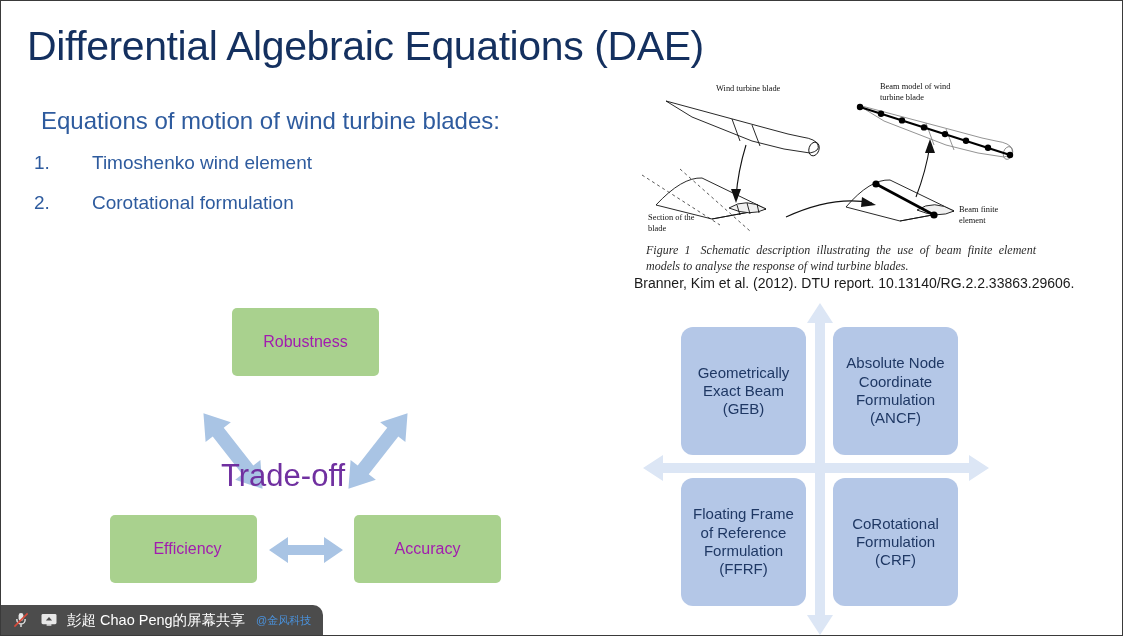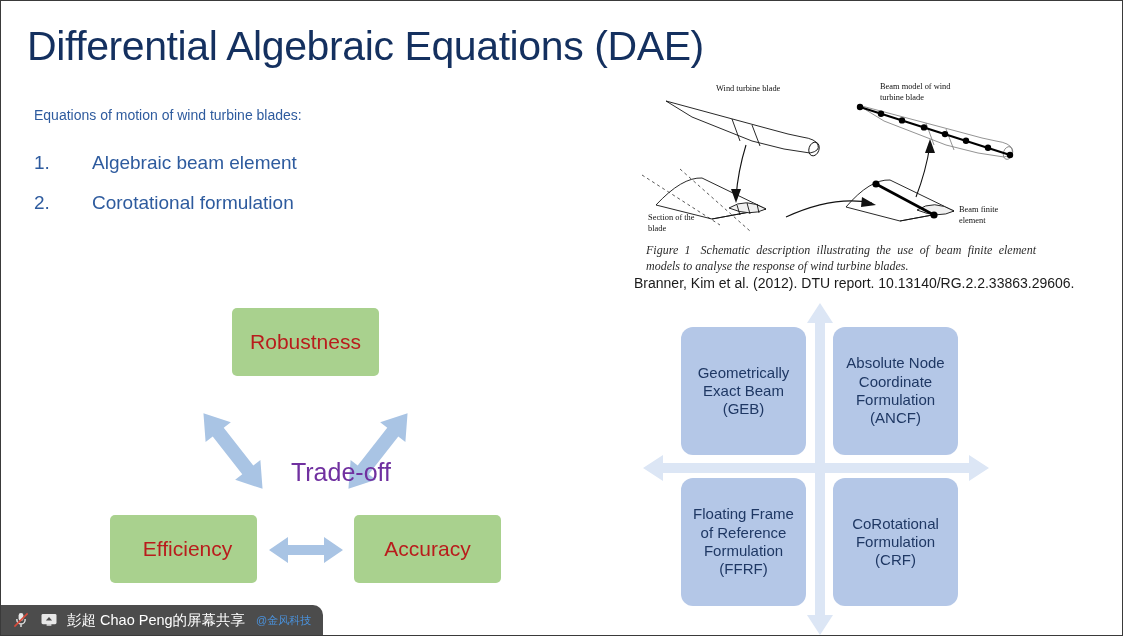--- a/index.html
+++ b/index.html
@@ -30,23 +30,23 @@
     font-size: 41px;
     font-weight: 400;
     letter-spacing: -0.4px;
     color: #14305f;
     white-space: nowrap;
   }
 
   
   #lead-line {
     position: absolute;
-    left: 33px;
+    left: 40px;
     top: 106px;
-    font-size: 14px;
+    font-size: 24px;
     color: #2e5b9e;
     white-space: nowrap;
   }
 
   .num-item {
     position: absolute;
     font-size: 19px;
     color: #2e5b9e;
     white-space: nowrap;
   }
@@ -74,34 +74,34 @@
     height: 290px;
   }
 
   .green-box {
     position: absolute;
     background: #a9d18e;
     border-radius: 5px;
     display: flex;
     align-items: center;
     justify-content: center;
-    color: #b91c1c;
-    font-size: 21px;
+    color: #a21caf;
+    font-size: 16px;
   }
   #box-robustness { left: 131px; top: 7px;  width: 147px; height: 68px; }
   #box-efficiency { left: 9px;   top: 214px; width: 147px; height: 68px; padding-left: 8px; }
   #box-accuracy   { left: 253px; top: 214px; width: 147px; height: 68px; text-align: center; }
 
   #tradeoff-label {
     position: absolute;
     left: 120px;
     top: 157px;
     width: 170px;
-    text-align: right;
-    font-size: 25px;
+    text-align: left;
+    font-size: 31px;
     color: #7030a0;
   }
 
   .tri-arrow { position: absolute; }
 
   
   #figure-block {
     position: absolute;
     left: 633px;
     top: 78px;
@@ -198,21 +198,21 @@
 <body>
 
 <div id="slide">
 
   <div id="slide-title">Differential Algebraic Equations (DAE)</div>
 
   <div id="lead-line">Equations of motion of wind turbine blades:</div>
 
   <div class="num-item" id="num-item-0">
     <span class="num">1.</span>
-    <span class="txt">Algebraic beam element</span>
+    <span class="txt">Timoshenko wind element</span>
   </div>
 
   <div class="num-item" id="num-item-1">
     <span class="num">2.</span>
     <span class="txt">Corotational formulation</span>
   </div>
 
   <div id="tradeoff-group">
 
     <div class="green-box" id="box-robustness">Robustness</div>

